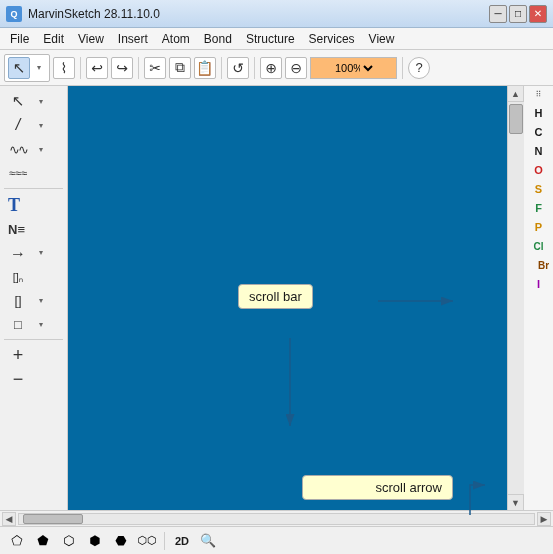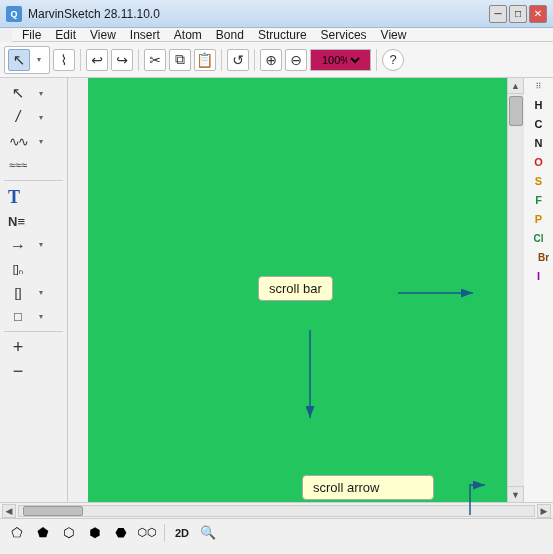--- a/index.html
+++ b/index.html
@@ -39,27 +39,26 @@
       font-size: 10px;
       cursor: pointer;
     }
     .title-btn.minimize { background: #e0e0e0; }
     .title-btn.maximize { background: #e0e0e0; }
     .title-btn.close { background: #d9534f; color: white; }
 
     
     .menu-bar {
       background: #f5f5f5;
-      height: 14px;
+      height: 22px;
       display: flex;
       align-items: center;
       padding: 0 4px;
       border-bottom: 1px solid #ccc;
       gap: 2px;
-      margin-left: 12px;
     }
     .menu-item {
       padding: 2px 6px;
       font-size: 12px;
       color: #1a1a1a;
       cursor: pointer;
       border-radius: 2px;
     }
 
     
@@ -83,22 +82,22 @@
       width: 22px; height: 22px;
       display: flex; align-items: center; justify-content: center;
       cursor: pointer;
       border-radius: 2px;
       font-size: 11px;
       color: #333;
     }
     .tool-btn.active { background: #c8ddf5; border: 1px solid #88aacc; }
     .tool-separator { width: 1px; height: 22px; background: #ccc; margin: 0 2px; }
     .zoom-box {
-      display: flex; align-items: center; border: 1px solid #bbb; background: #be185d;
-      height: 22px; padding: 0 7px; font-size: 11px;
+      display: flex; align-items: center; border: 1px solid #bbb; background: #fdba74;
+      height: 22px; padding: 0 20px; font-size: 11px;
     }
     .zoom-select {
       border: none; background: transparent; font-size: 11px; width: 45px; outline: none;
     }
 
     
     .main-area {
       display: flex;
       height: calc(554px - 28px - 22px - 36px - 28px - 28px);
       position: relative;
@@ -138,24 +137,23 @@
       font-size: 18px; font-weight: bold; color: #2255aa; padding: 2px 4px;
       font-family: serif; cursor: pointer;
     }
     .left-tool-ne {
       font-size: 13px; font-weight: bold; color: #333; padding: 2px 4px; cursor: pointer;
     }
 
     
     .canvas-area {
       flex: 1;
-      background: #22c55e;
+      background: #0369a1;
       position: relative;
       overflow: hidden;
-      margin-left: 20px;
     }
 
     
     .right-scrollbar {
       width: 16px;
       background: #f0f0f0;
       border-left: 1px solid #ccc;
       display: flex;
       flex-direction: column;
       align-items: center;
@@ -471,21 +469,21 @@
   <div class="shape-btn">⬠</div>
   <div class="shape-btn">⬟</div>
   <div class="shape-btn">⬡</div>
   <div class="shape-btn">⬢</div>
   <div class="shape-btn">⬣</div>
   <div class="shape-btn" style="font-size:11px;">⬡⬡</div>
   <div class="bottom-tool-sep"></div>
   <div style="font-size:11px; color:#1a1a1a; font-weight:bold; padding:0 4px;">2D</div>
   <div class="shape-btn" style="font-size:13px;">🔍</div>
 
-  <div class="annotation-label" style="position:absolute; left:302px; top:475px; font-size:13px; width:132px; text-align:left;">
+  <div class="annotation-label" style="position:absolute; left:302px; top:475px; font-size:13px; width:151px; text-align:right;">
     <span>scroll arrow</span>
   </div>
 
   <svg style="position:absolute; left:450px; top:475px; width:40px; height:50px; pointer-events:none;" xmlns="http://www.w3.org/2000/svg">
     <defs>
       <marker id="arrowhead2" markerWidth="8" markerHeight="6" refX="8" refY="3" orient="auto">
         <polygon points="0 0, 8 3, 0 6" fill="#1a5a8a"></polygon>
       </marker>
     </defs>
     <polyline points="20,40 20,10 35,10" stroke="#1a5a8a" stroke-width="1.5" fill="none" marker-end="url(#arrowhead2)"></polyline>

